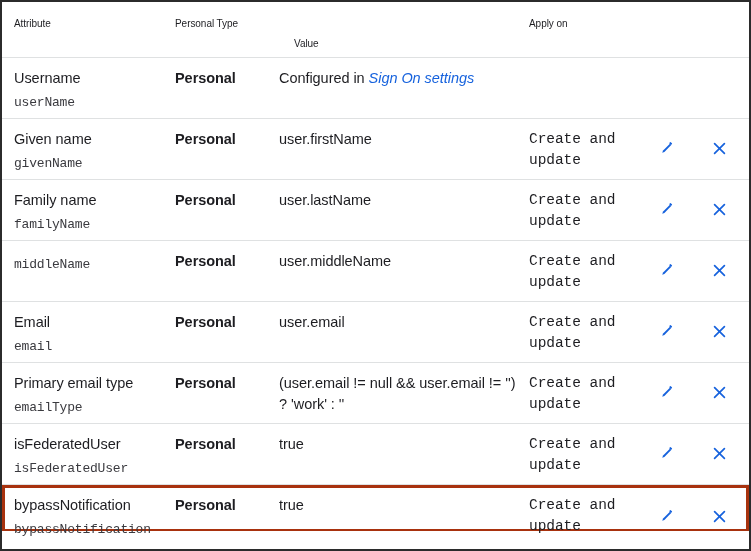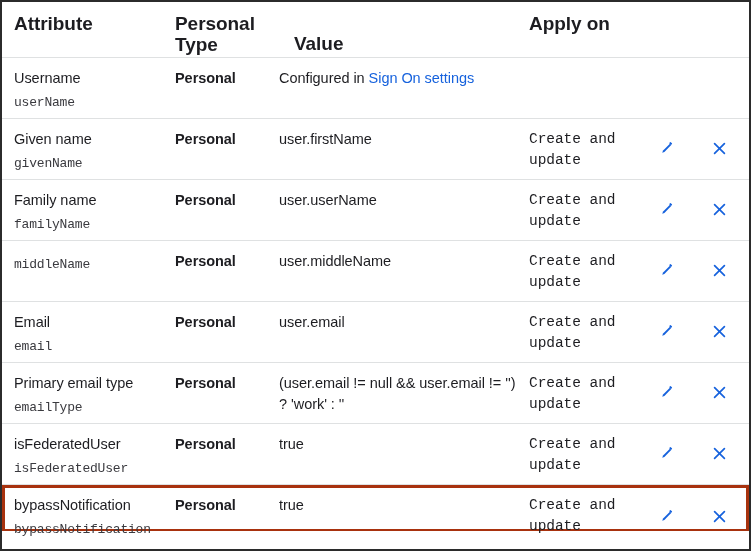--- a/index.html
+++ b/index.html
@@ -31,22 +31,22 @@
   
   .thead {
     position: relative;
     height: 56px;
     border-bottom: 1px solid #dfe1e2;
     box-sizing: border-box;
   }
   .th {
     position: absolute;
     top: 11px;
-    font-size: 19px;
-    font-weight: bold;
+    font-size: 10px;
+    font-weight: normal;
     color: #1d1d21;
     line-height: 21px;
     letter-spacing: -0.05px;
   }
   .th.c1 { left: 12px;  width: 150px; }
   .th.c2 { left: 173px; width: 95px;  }
   .th.c3 { left: 292px; width: 240px; margin-top: 20px; }
   .th.c4 { left: 527px; width: 110px; }
 
   
@@ -131,21 +131,21 @@
       <div class="th c4">Apply on</div>
     </div>
 
     <div id="tbody">
         <div class="row">
           <div class="cell attr">
             <span class="attr-name">Username</span>
             <span class="attr-id">userName</span>
           </div>
           <div class="cell type">Personal</div>
-          <div class="cell value"><span>Configured in </span><span class="link" style="color: rgb(22, 98, 221);">Sign On settings</span></div>
+          <div class="cell value"><span>Configured in </span><span class="link" style="color: rgb(22, 98, 221); font-style: italic;">Sign On settings</span></div>
           <div class="cell apply"></div>
         </div>
         <div class="row">
           <div class="cell attr">
             <span class="attr-name">Given name</span>
             <span class="attr-id">givenName</span>
           </div>
           <div class="cell type">Personal</div>
           <div class="cell value">user.firstName</div>
           <div class="cell apply">Create and update</div>
@@ -161,21 +161,21 @@
               <path d="M2.6 2.6 L12.4 12.4 M12.4 2.6 L2.6 12.4" stroke="#1662dd" stroke-width="1.7" stroke-linecap="round"></path>
             </svg>
           </div>
         </div>
         <div class="row">
           <div class="cell attr">
             <span class="attr-name">Family name</span>
             <span class="attr-id">familyName</span>
           </div>
           <div class="cell type">Personal</div>
-          <div class="cell value">user.userName</div>
+          <div class="cell value">user.lastName</div>
           <div class="cell apply">Create and update</div>
           <div class="icon-btn icon-edit">
             <svg width="16" height="16" viewBox="0 0 16 16" aria-hidden="true">
               <path d="M3.2 12.8 L4.1 10.6 L10.9 3.8 L12.2 5.1 L5.4 11.9 Z" fill="#1662dd"></path>
               <rect x="10.4" y="2.5" width="2.6" height="1.9" rx="0.5" transform="rotate(45 11.7 3.45)" fill="#1662dd"></rect>
               <path d="M3.1 12.9 L3.0 13.0 L4.0 12.9 Z" fill="#1662dd"></path>
             </svg>
           </div>
           <div class="icon-btn icon-delete">
             <svg width="15" height="15" viewBox="0 0 15 15" aria-hidden="true">

